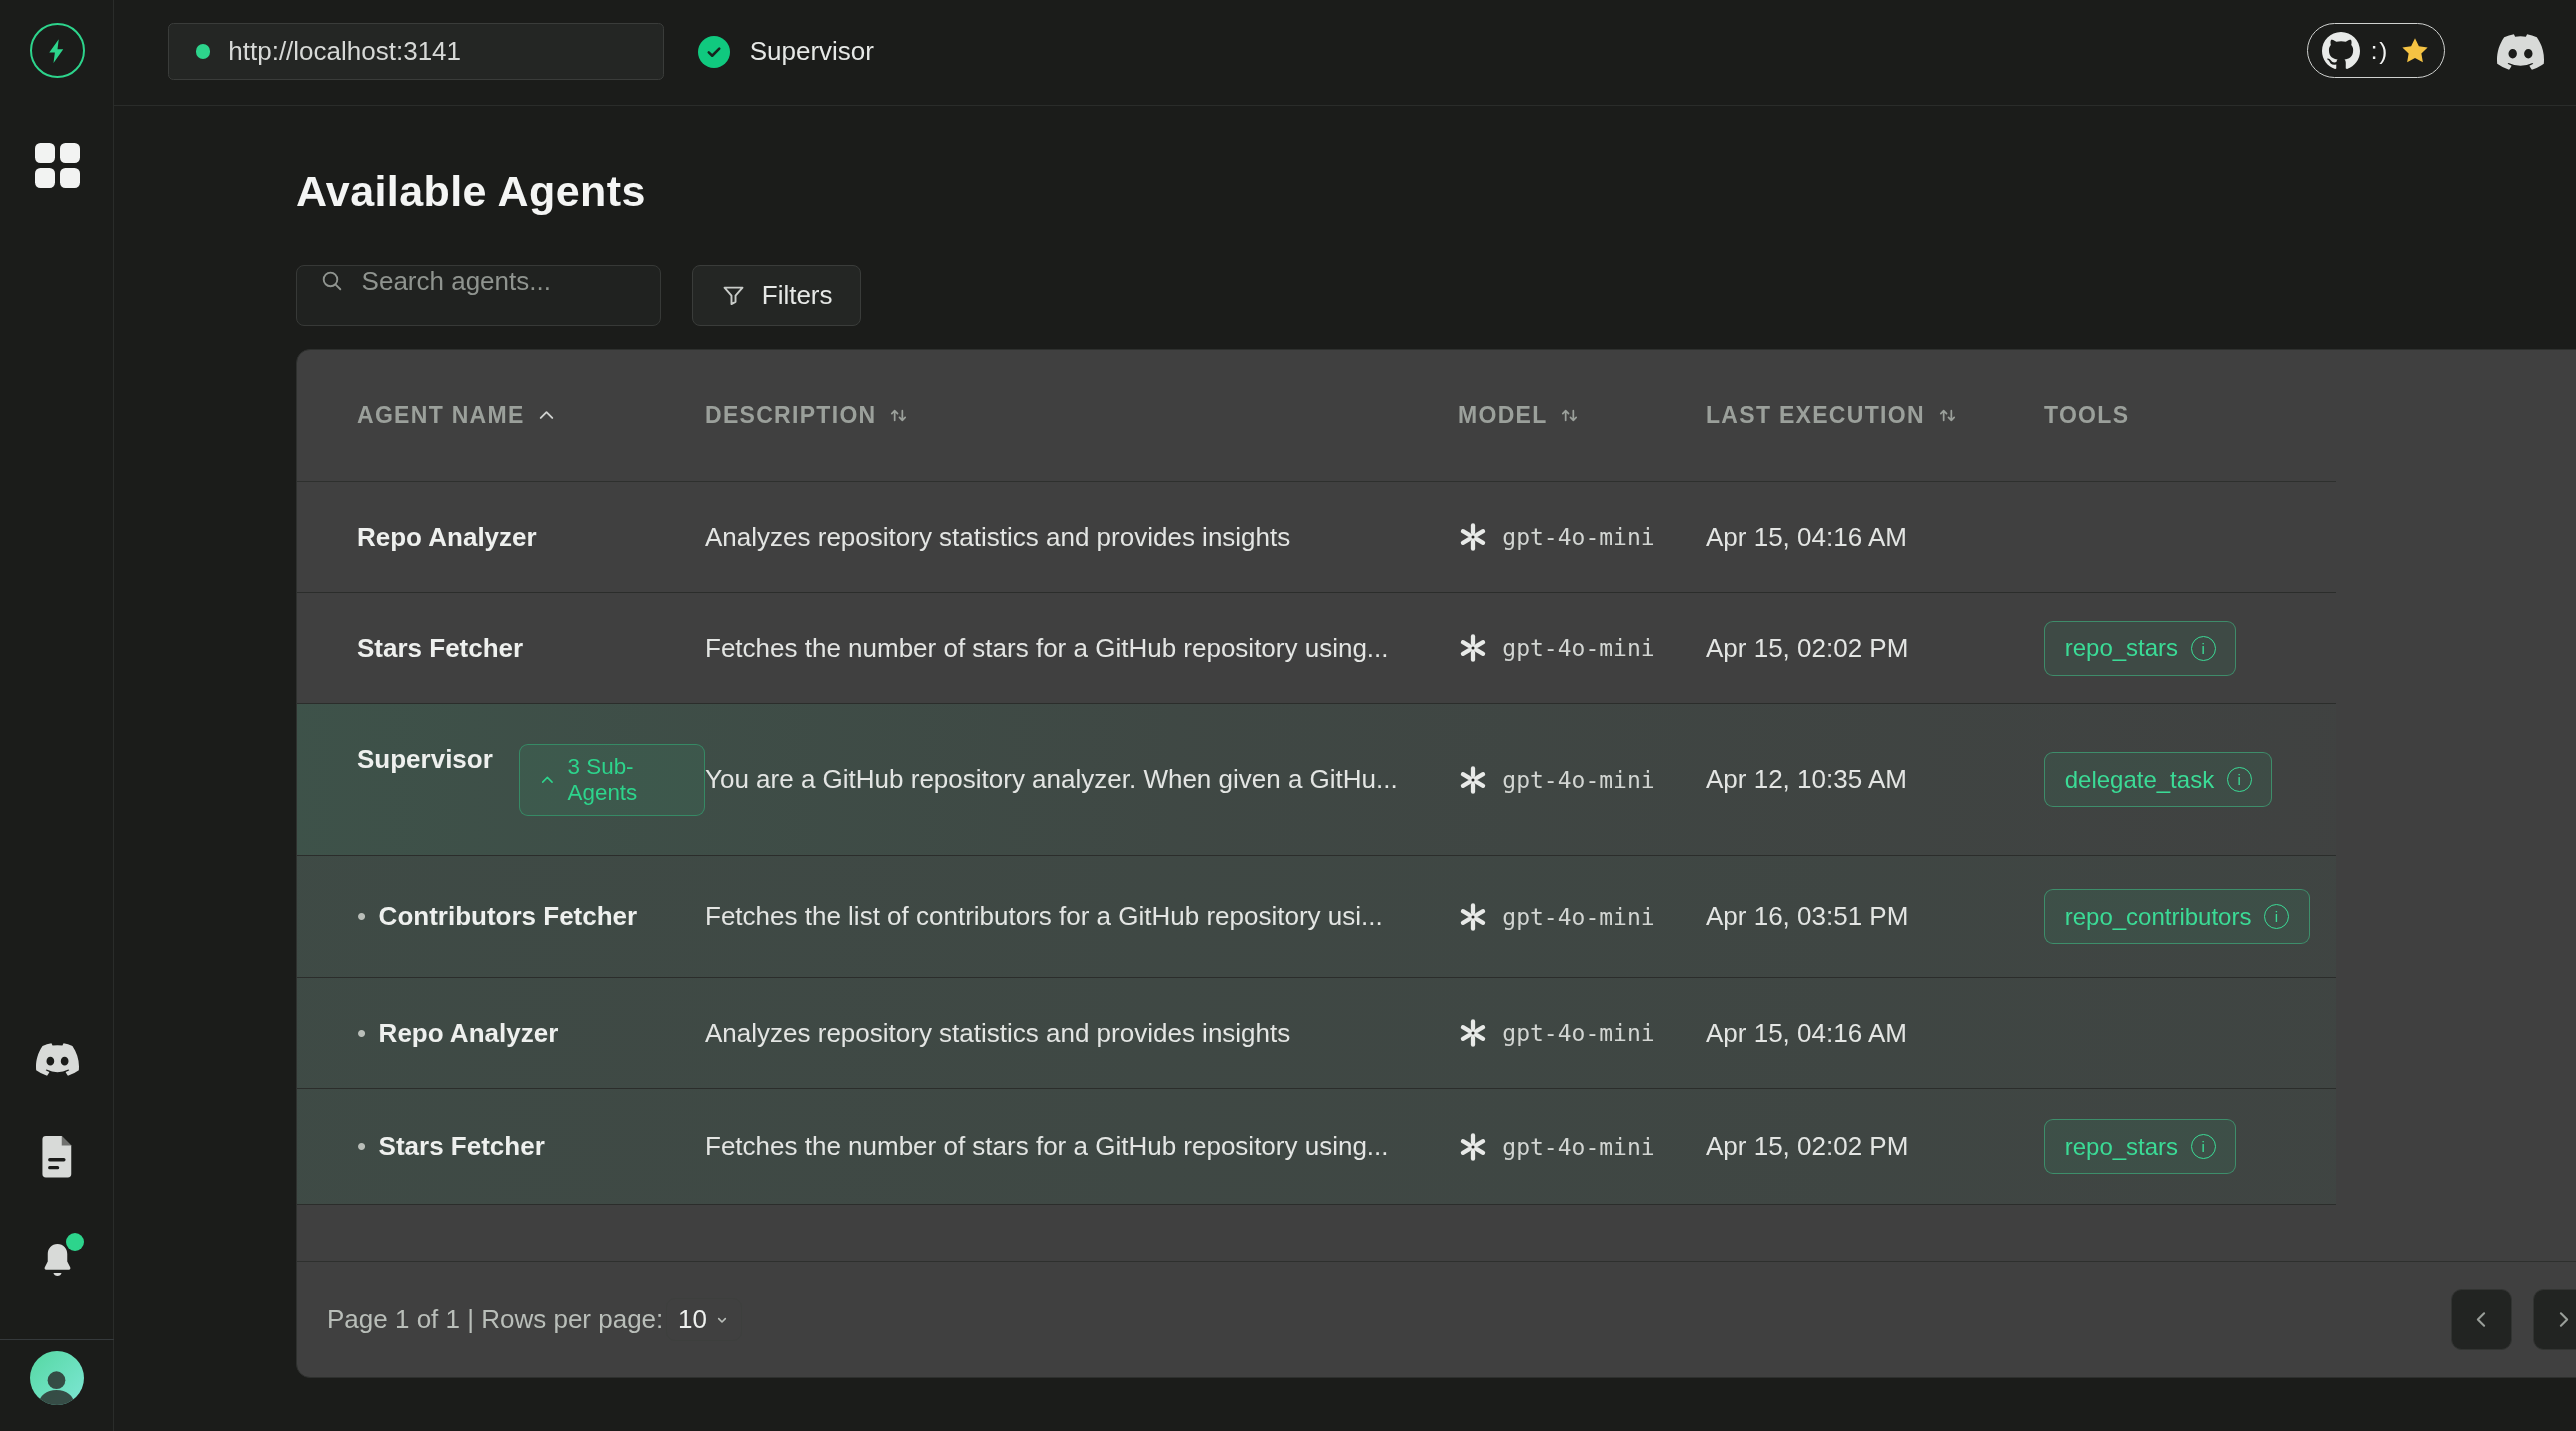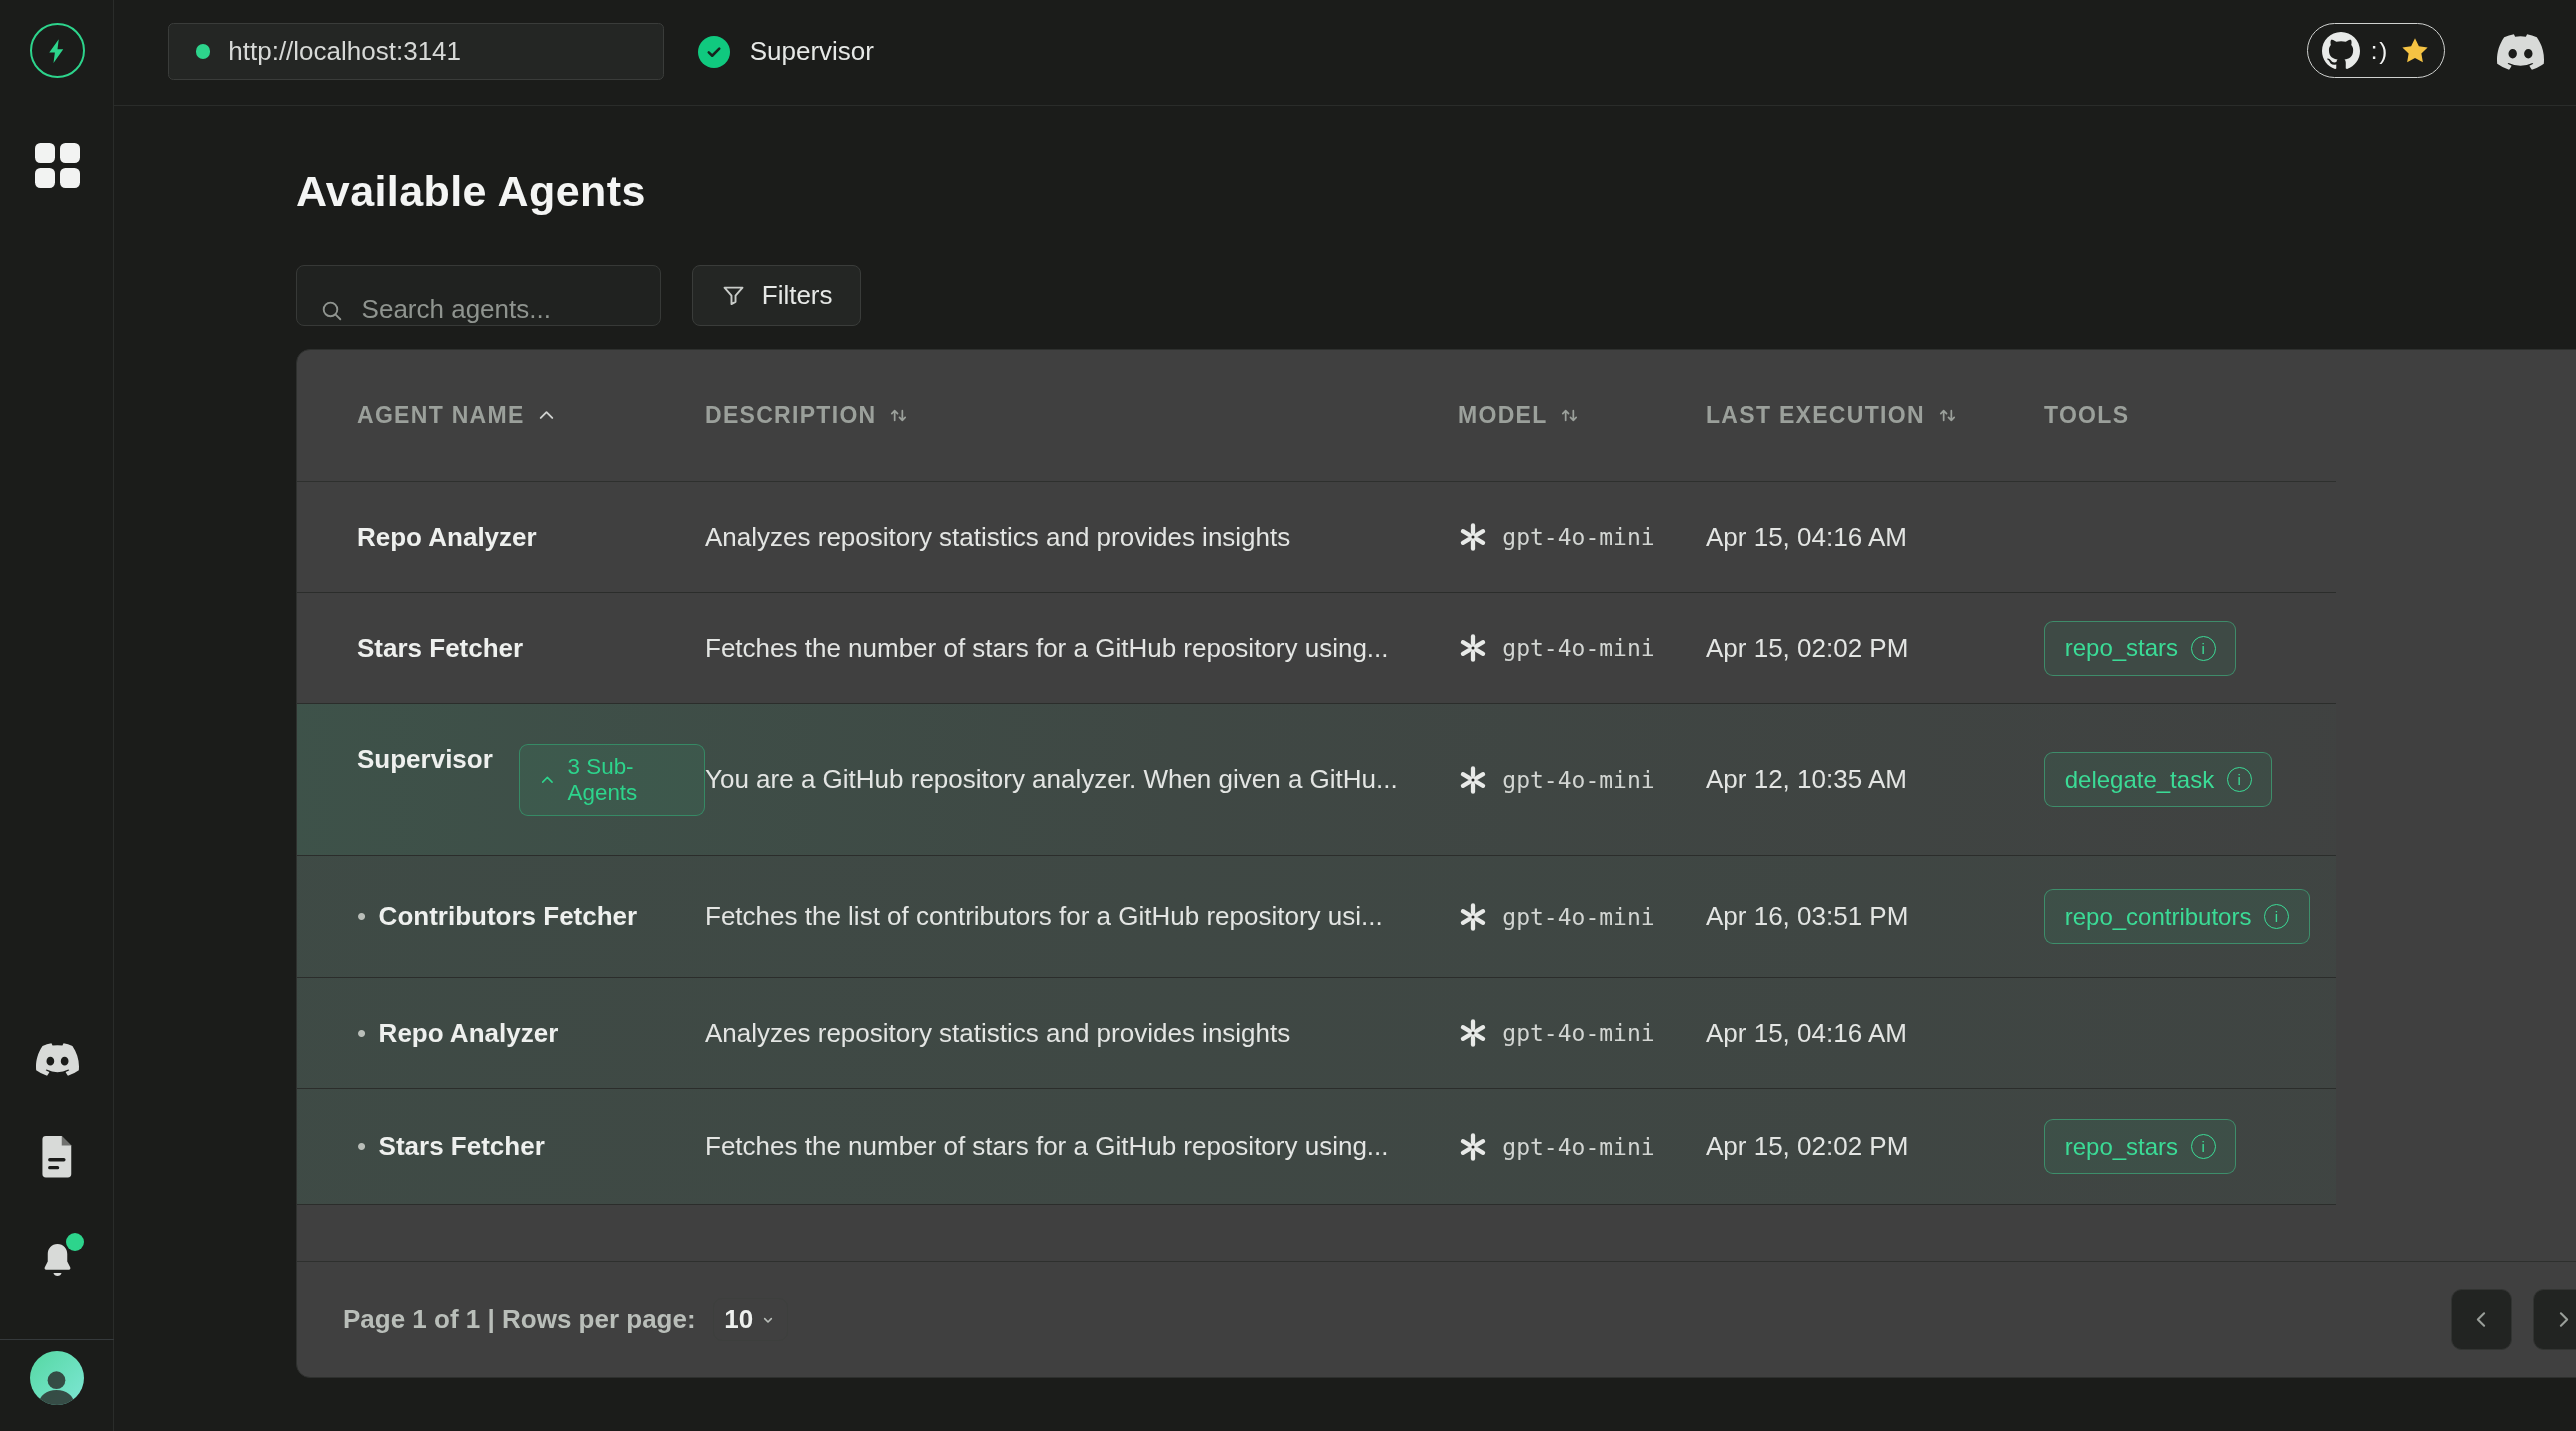--- a/index.html
+++ b/index.html
@@ -59,21 +59,21 @@
   }
   .gh-smiley { font-size:24px; color:#f2f3f2; letter-spacing:1.8px; }
   .gh-star { color:#f5c343; }
   .top-discord { position:absolute; right:32px; top:34px; color:#d8dad8; cursor:pointer; }
   
   .main { position:absolute; left:114px; top:108px; width:2462px; height:1325px; }
   .page-title { position:absolute; left:182px; top:59px; font-size:43px; font-weight:700; color:#f4f5f4; letter-spacing:0.4px; }
   .search-box {
     position:absolute; left:182px; top:157px; width:365px; height:61px;
     background:#202220; border:0.9px solid #373937; border-radius:8px;
-    display:flex; align-items:flex-end; gap:18px; padding:0 21.5px; color:#8f948f;
+    display:flex; align-items:flex-start; gap:18px; padding:0 21.5px; color:#8f948f;
   }
   .search-box input {
     background:transparent; border:none; outline:none; color:#c9ccc9;
     font-size:26px; width:100%; font-family:"Liberation Sans",sans-serif;
   }
   .search-box input::placeholder { color:#8f948f; }
   .filters-btn {
     position:absolute; left:578px; top:157px; width:169px; height:61px;
     background:#242624; border:0.9px solid #3a3c3a; border-radius:8px;
     display:flex; align-items:center; justify-content:center; gap:14.3px;
@@ -124,21 +124,21 @@
     font-size:15px; font-style:normal;
   }
   
   .vscroll { position:absolute; right:33px; top:63px; width:10.7px; height:903px; border-radius:5.4px; background:#232523; }
   .vthumb { position:absolute; left:0; top:10.7px; width:10.7px; height:816px; border-radius:5.4px; background:#4a4c4a; cursor:grab; }
   
   .pagination {
     position:absolute; left:0; bottom:0; width:100%; height:116px;
     border-top:0.9px solid #2e302e; display:flex; align-items:center;
   }
-  .page-summary { margin-left:46px; font-size:26px; color:#b9beb9; display:flex; align-items:center; gap:17px;font-weight:bold; }
+  .page-summary { margin-left:30px; font-size:26px; color:#b9beb9; display:flex; align-items:center; gap:3px; }
   .rpp-select {
     display:inline-flex; align-items:center; gap:7.2px;
     border:0.9px solid #3d3f3d; border-radius:9px; padding:5.4px 10.7px;
     color:#eef0ee; cursor:pointer;
   }
   .pager { position:absolute; right:35px; display:flex; gap:21.5px; }
   .pager-btn {
     width:61px; height:61px; border:0.9px solid #323432; border-radius:10.7px;
     background:#222422; display:flex; align-items:center; justify-content:center;
     color:#9a9f9a; cursor:pointer;

